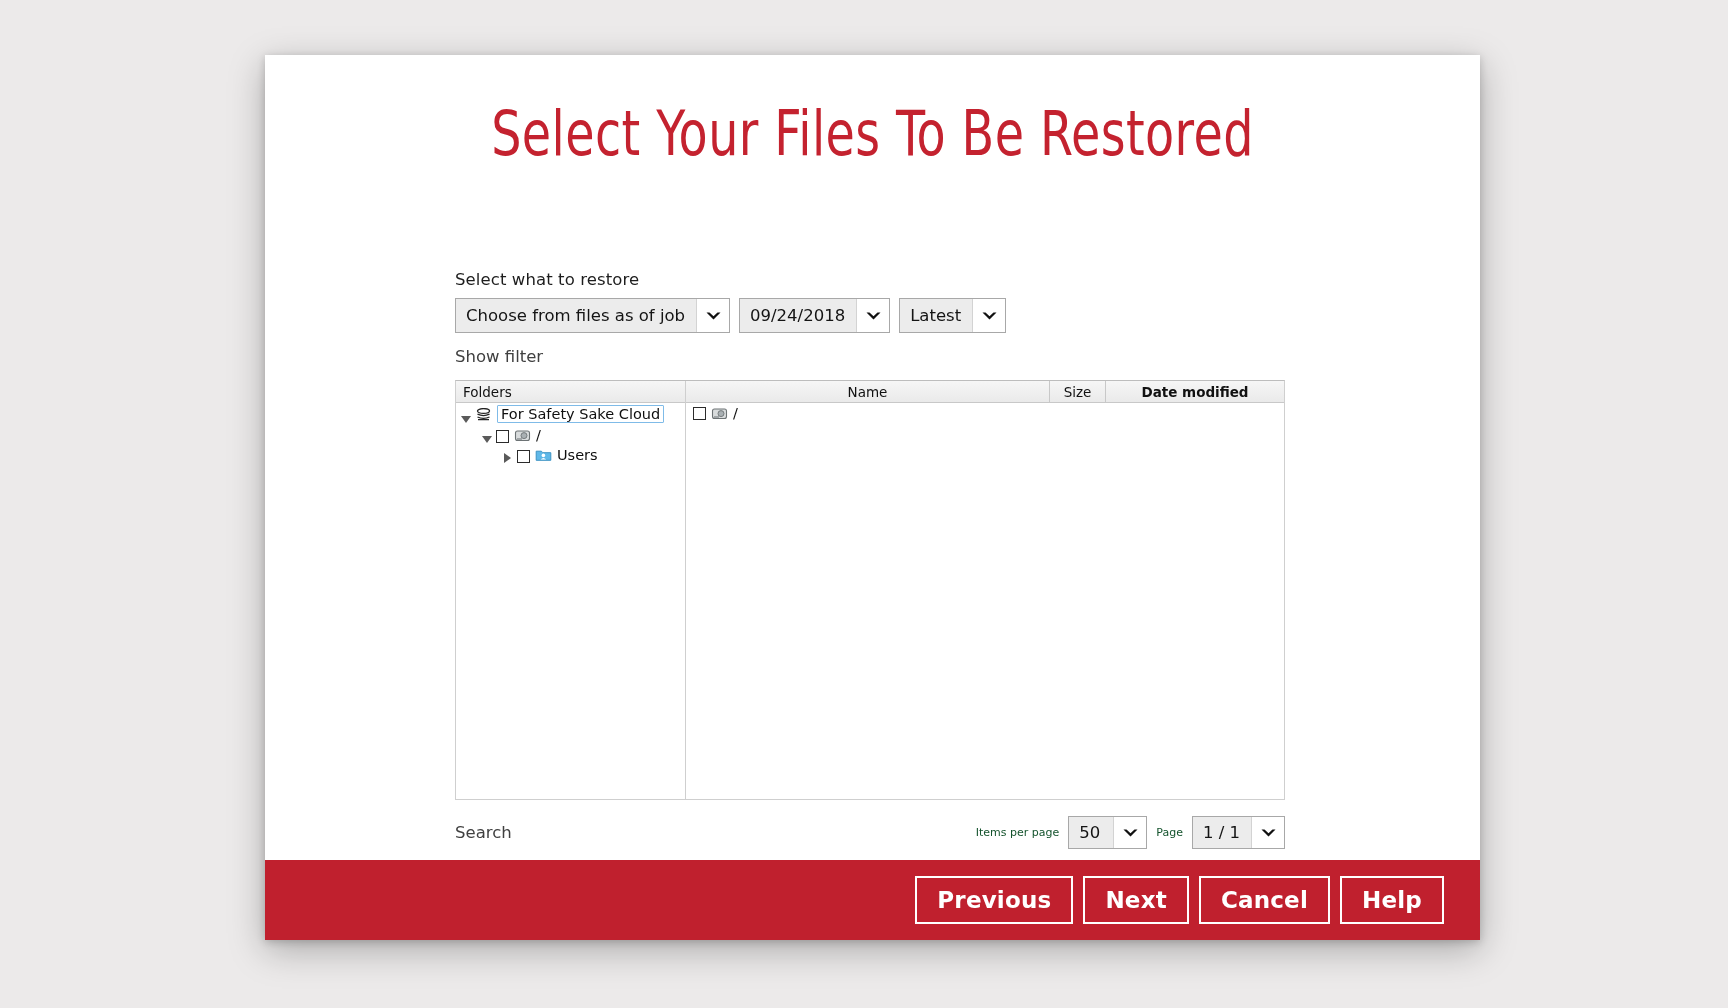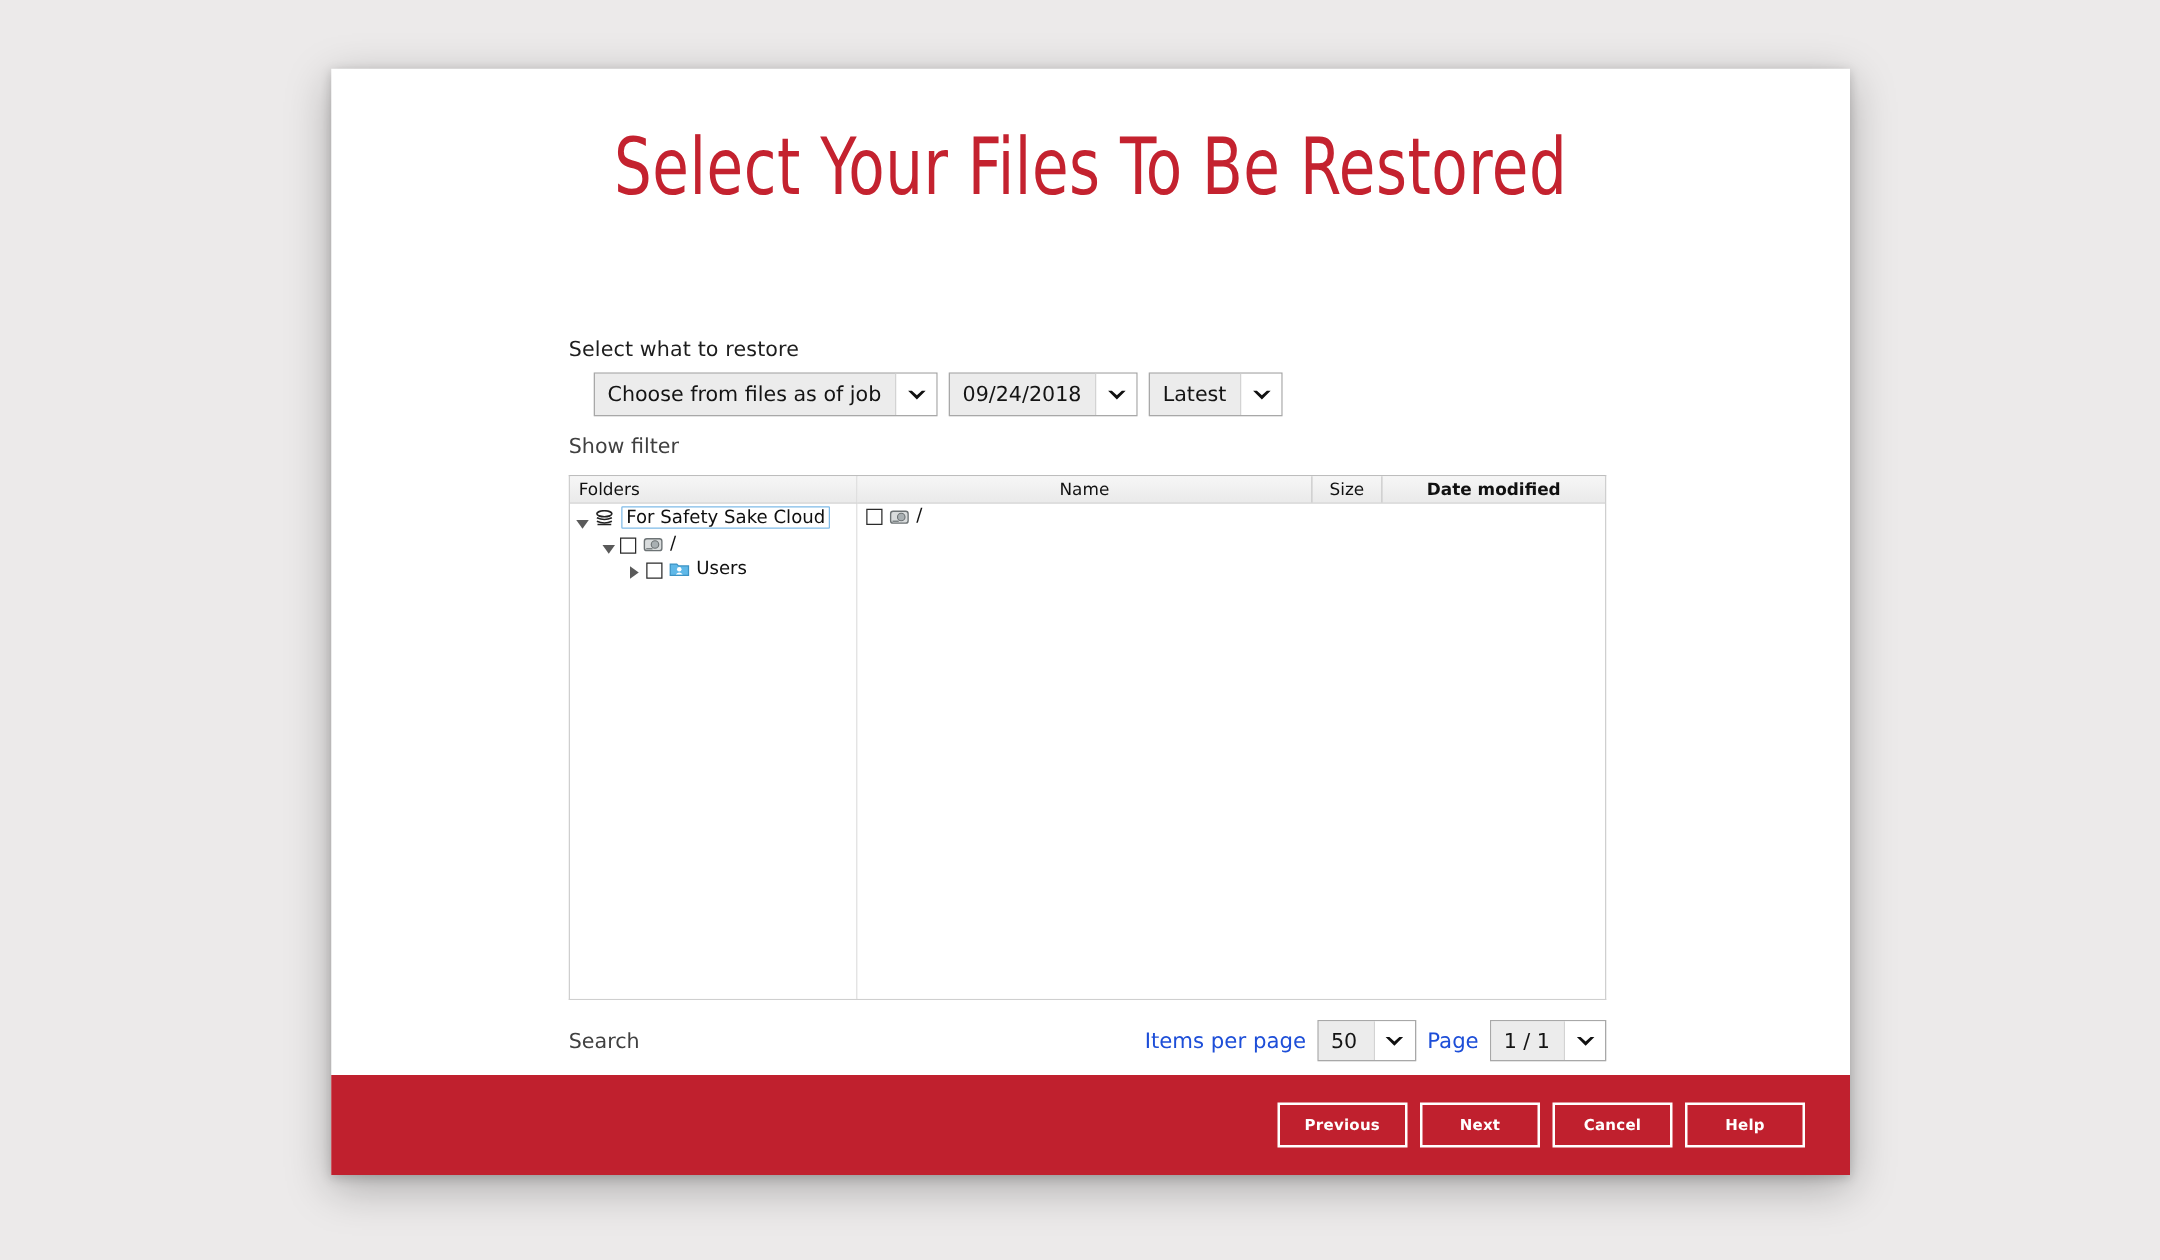--- a/index.html
+++ b/index.html
@@ -46,21 +46,21 @@
     width: 759px;
   }
 
   .field-label {
     font-size: 16.5px;
     color: #1d1d1d;
     margin-bottom: 9px;
     letter-spacing: .1px;
   }
 
-  .select-row { display: flex; gap: 9px; align-items: flex-start; margin-left: 20px; }
+  .select-row { display: flex; gap: 9px; align-items: flex-start; }
 
   .sel {
     display: inline-flex;
     align-items: stretch;
     border: 1px solid #a8a8a8;
     background: #ececec;
     height: 35px;
     cursor: pointer;
     user-select: none;
   }
@@ -170,42 +170,42 @@
 
   
   .under {
     margin-top: 16px;
     width: 830px;
     display: flex;
     align-items: center;
     justify-content: space-between;
   }
   .under .right { display: flex; align-items: center; gap: 9px; }
-  .under .lbl { font-size: 17px; color: #1d4ed8; }
+  .under .lbl { font-size: 11px; color: #14532d; }
   .sel.small { height: 33px; }
   .sel.small .sel-val { min-width: 44px; font-size: 16.5px; }
 
   
   .actionbar {
     position: absolute;
     left: 0; bottom: 0;
     width: 100%;
     height: 80px;
     background: #c0202e;
     display: flex;
     align-items: center;
     justify-content: flex-end;
     padding-right: 36px;
     gap: 10px;
   }
   .btn {
     border: 2px solid #ffffff;
     color: #ffffff;
     background: transparent;
-    font-size: 12px;
+    font-size: 23px;
     font-weight: bold;
     padding: 9px 20px;
     min-width: 96px;
     text-align: center;
     cursor: pointer;
     font-family: "DejaVu Sans", "Liberation Sans", sans-serif;
     letter-spacing: .2px;
   }
 </style>
 </head>

